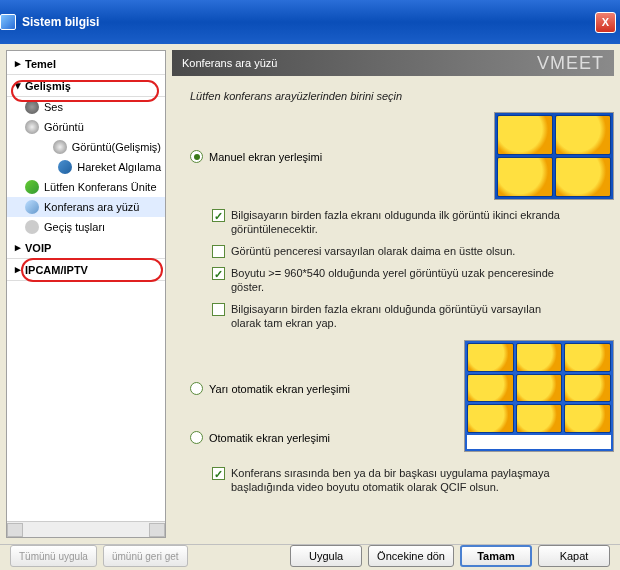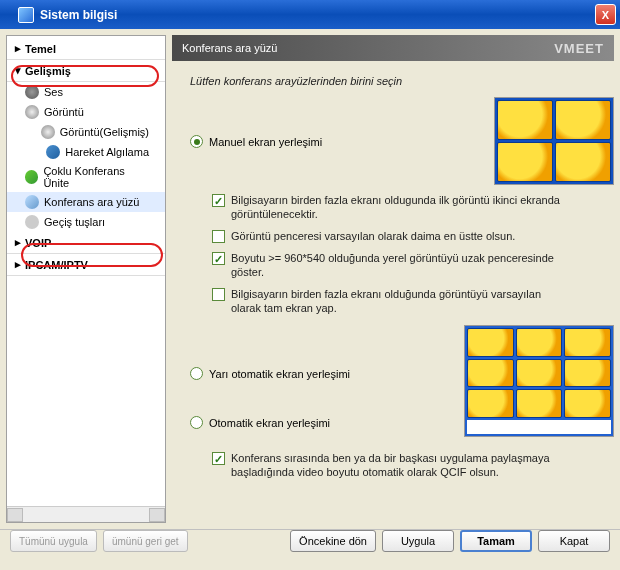--- a/index.html
+++ b/index.html
@@ -1,43 +1,43 @@
 <!DOCTYPE html>
 <html><head>
 <meta charset="utf-8">
 <style>
   * { box-sizing: border-box; margin: 0; padding: 0; font-family: Tahoma, Arial, sans-serif; font-size: 11px; }
   body { background: #ece9d8; width: 620px; height: 570px; overflow: hidden; }
-  .titlebar { height: 29px; background: linear-gradient(to bottom, #2a6ed8 0%, #0a4eb8 50%, #1a5ec8 100%); display: flex; align-items: center; padding: 0 4px 0 18px; color: #fff; }
+  .titlebar { height: 44px; background: linear-gradient(to bottom, #2a6ed8 0%, #0a4eb8 50%, #1a5ec8 100%); display: flex; align-items: center; padding: 0 4px 0 0; color: #fff; }
   .titlebar .icon { width: 16px; height: 16px; background: linear-gradient(135deg,#7fc4ff,#2a6ed8); border:1px solid #fff; margin-right:6px; border-radius:2px;}
   .titlebar .title { flex: 1; font-weight: bold; font-size: 12px; }
   .titlebar .close { width: 21px; height: 21px; background: linear-gradient(to bottom,#f08070,#d03020); border:1px solid #fff; border-radius:3px; display:flex; align-items:center; justify-content:center; color:#fff; font-weight:bold; cursor:pointer; }
   .main { display: flex; height: 500px; padding: 6px; gap:6px; }
   .sidebar { width: 160px; border:1px solid #a0a0a0; background:#fff; display:flex; flex-direction:column; position:relative;}
   .tree { flex:1; overflow:hidden; padding:2px 0;}
   .cat { display:flex; align-items:center; padding:4px 8px; font-weight:bold; cursor:pointer; border-bottom:1px solid #ddd;}
   .cat .arrow { width:10px; display:inline-block; }
-  .item { display:flex; align-items:center; padding:3px 16px 3px 18px; cursor:pointer; gap:5px;}
+  .item { display:flex; align-items:center; padding:3px 4px 3px 18px; cursor:pointer; gap:5px;}
   .item2 { padding-left:32px;justify-content:flex-end; }
   .item .ic { width:14px; height:14px; border-radius:50%; display:inline-block; }
   .ic-ses { background: radial-gradient(circle,#999,#555); }
   .ic-gor { background: radial-gradient(circle,#eee,#888); }
   .ic-har { background: linear-gradient(135deg,#4a90d0,#2060a0); border-radius:2px;}
   .ic-cok { background: linear-gradient(135deg,#6c3,#393); border-radius:2px;}
   .ic-kon { background: linear-gradient(135deg,#bdf,#69c); border-radius:2px;}
   .ic-gec { background: #ccc; border-radius:2px;}
   .circle1 { position:absolute; border:2px solid #e02020; border-radius:14px; pointer-events:none;}
   .c-adv { left:4px; top:29px; width:148px; height:22px;}
   .c-sel { left:14px; top:207px; width:142px; height:24px;}
   .hscroll { height:16px; background:#eee; border-top:1px solid #ccc; display:flex; align-items:center;}
   .hscroll .btn { width:16px;height:14px;background:#ddd;border:1px solid #bbb; }
   .hscroll .track { flex:1; }
   .content { flex:1; display:flex; flex-direction:column; }
   .header { height:26px; background: linear-gradient(to right,#4a4a4a,#8a8a8a); color:#fff; display:flex; align-items:center; padding:0 10px; font-size:13px; }
-  .header .brand { font-weight:bold; color:#ddd; letter-spacing:1px; font-size:13px;}
+  .header .brand { font-weight:normal; color:#ddd; letter-spacing:1px; font-size:18px;}
   .instr { margin:14px 0 6px 18px; color:#222;font-style:italic;}
   .opt-block { display:flex; align-items:flex-start; margin:4px 0 4px 18px; gap:10px;}
   .radios { flex:1; }
   .radio-row { display:flex; align-items:center; gap:6px; margin:6px 0; cursor:pointer;}
   .radio-dot { width:13px;height:13px;border:1px solid #5a8a3a;border-radius:50%;display:flex;align-items:center;justify-content:center;background:#fff;}
   .radio-dot.sel::after{content:"";width:6px;height:6px;background:#3a7a1a;border-radius:50%;}
   .chk-row { display:flex; align-items:flex-start; gap:6px; margin:4px 0 4px 40px; max-width:350px; cursor:pointer;}
   .chk-box { width:13px;height:13px;border:1px solid #5a8a3a;background:#fff;flex-shrink:0;margin-top:1px;display:flex;align-items:center;justify-content:center;}
   .chk-box.on{color:#2a7a1a;font-weight:bold;line-height:10px;}
   .chk-row span.lbl{color:#222;line-height:14px;}
@@ -84,21 +84,21 @@
       <div class="item item2">
           <span class="ic ic-gor"></span>
           <span>Görüntü(Gelişmiş)</span>
         </div>
       <div class="item item2">
           <span class="ic ic-har"></span>
           <span>Hareket Algılama</span>
         </div>
       <div class="item">
           <span class="ic ic-cok"></span>
-          <span>Çoklu Konferans Ünite</span>
+          <span>Lütfen Konferans Ünite</span>
         </div>
       <div class="item" style="background:#e0ecff;">
           <span class="ic ic-kon"></span>
           <span>Konferans ara yüzü</span>
         </div>
       <div class="item">
           <span class="ic ic-gec"></span>
           <span>Geçiş tuşları</span>
         </div>
       <div class="cat">
@@ -189,17 +189,17 @@
         <span class="chk-box on">✓</span>
         <span class="lbl">Konferans sırasında ben ya da bir başkası uygulama paylaşmaya başladığında video boyutu otomatik olarak QCIF olsun.</span>
       </div>
   </div>
 </div>
 
 <div class="footer">
   <button class="btnf dis small">Tümünü uygula</button>
   <button class="btnf dis small">ümünü geri get</button>
   <span class="spacer"></span>
+  <button class="btnf">Uygula</button>
   <button class="btnf">Öncekine dön</button>
-  <button class="btnf">Uygula</button>
   <button class="btnf def">Tamam</button>
   <button class="btnf">Kapat</button>
 </div>
 
 </body></html>

